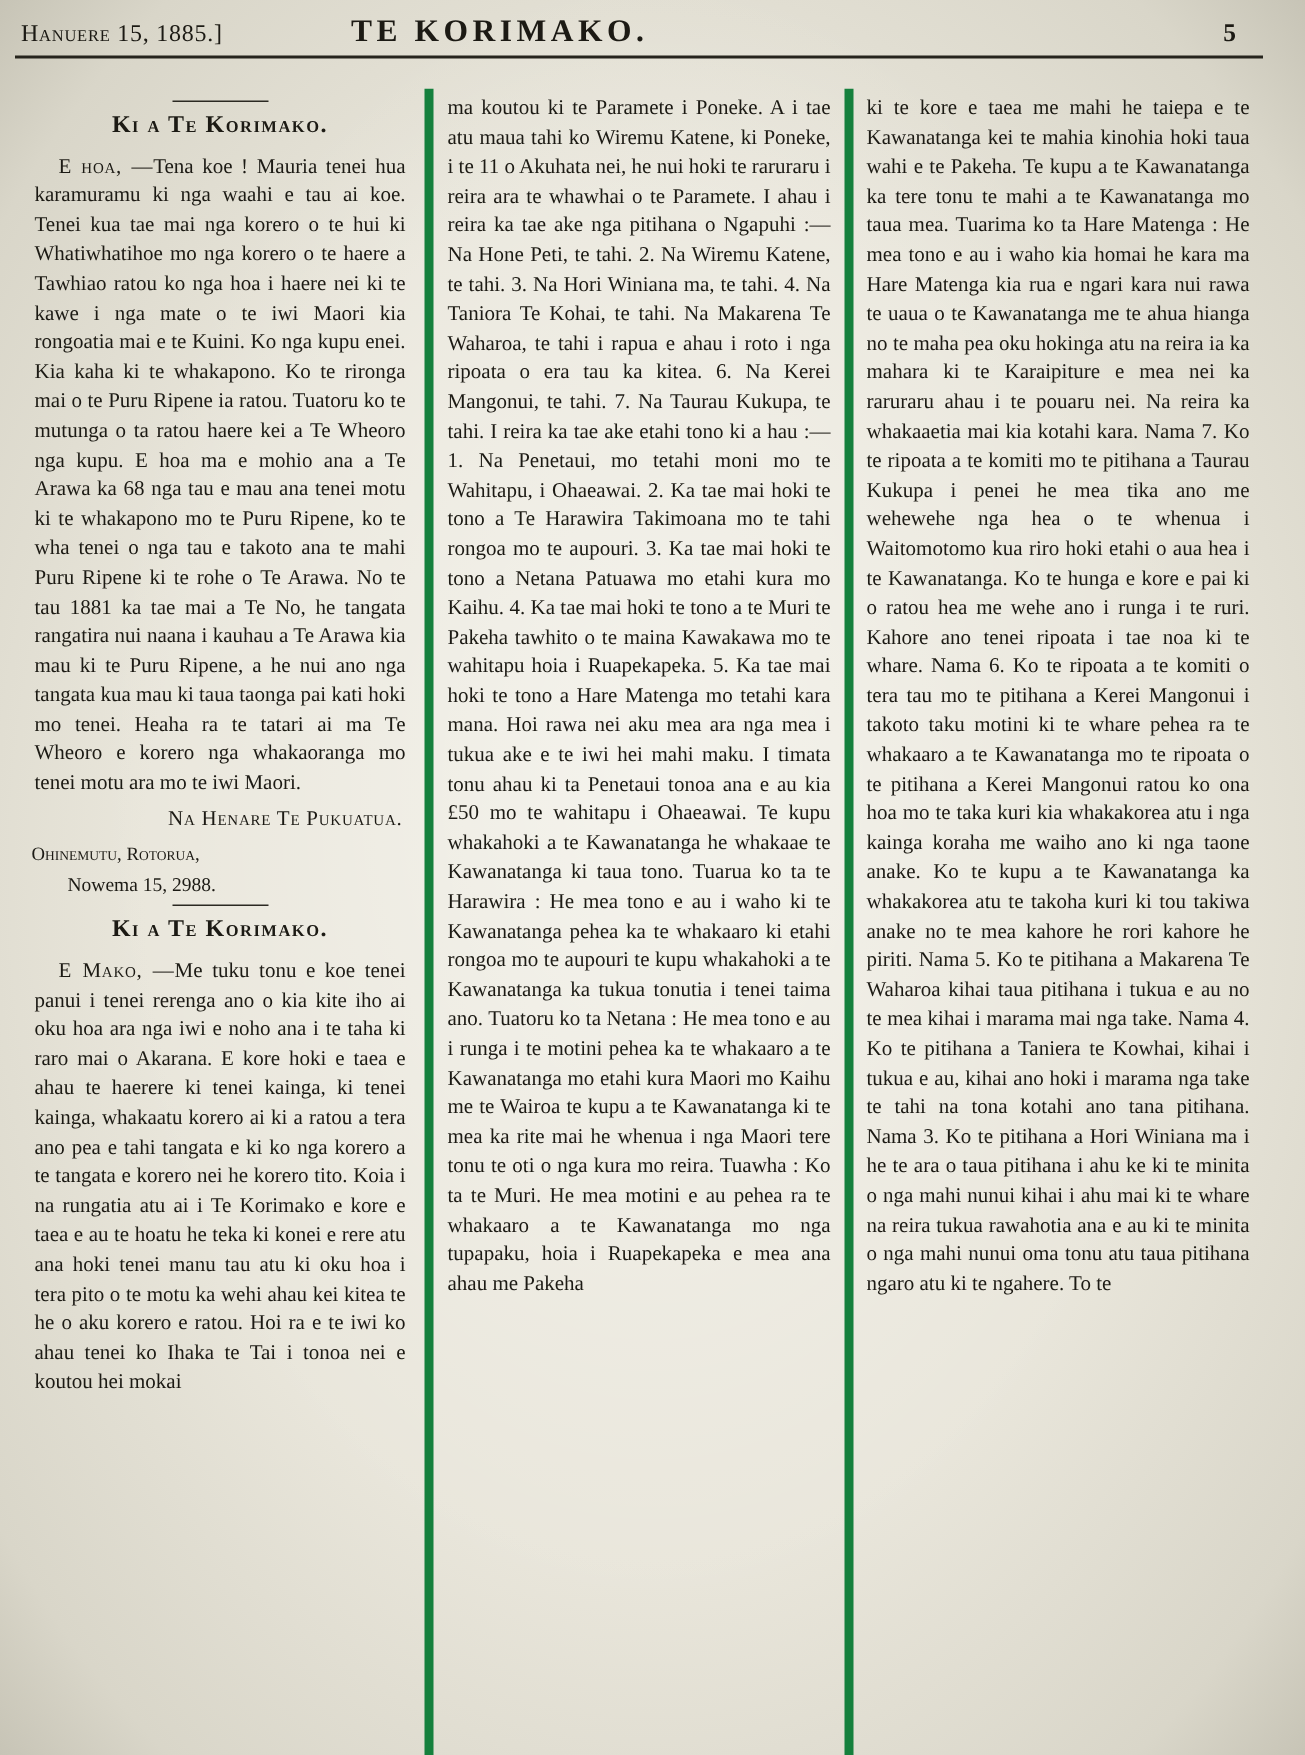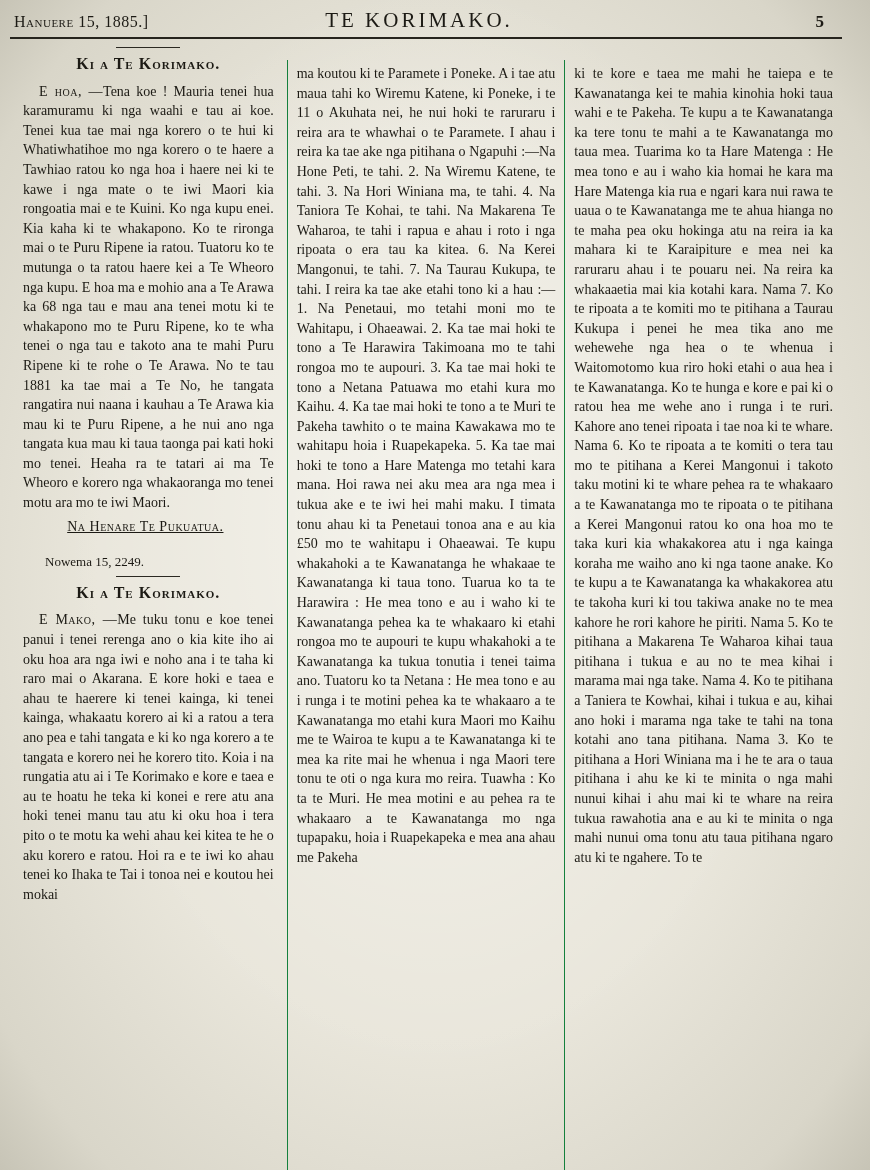--- a/index.html
+++ b/index.html
@@ -17,42 +17,43 @@
       radial-gradient(ellipse at 50% 50%, #e9e6db 55%, #d9d6c9 88%, #c7c4b6 100%);
     background-color: #e4e1d6;
   }
   .page {
     width: 852px;
     height: 1170px;
     box-sizing: border-box;
     padding: 6px 10px 0 10px;
     display: flex;
     flex-direction: column;
+    gap: 20px;
   }
 
   
   .masthead {
     display: flex;
     align-items: baseline;
     justify-content: space-between;
     padding: 2px 4px 4px 4px;
     border-bottom: 2px solid #26241d;
     flex: 0 0 auto;
   }
   .masthead .date {
     font-variant: small-caps;
     font-size: 16px;
     letter-spacing: 0.5px;
     width: 220px;
   }
   .masthead .title {
     font-size: 21px;
-    font-weight: normal;
+    font-weight: bold;
     letter-spacing: 3px;
-    text-align: center;
+    text-align: left;
     flex: 1;
   }
   .masthead .pageno {
     font-size: 17px;
     font-weight: bold;
     width: 220px;
     text-align: right;
     padding-right: 14px;
   }
 
@@ -66,22 +67,21 @@
   .col {
     flex: 1 1 0;
     box-sizing: border-box;
     padding: 4px 9px 0 9px;
     overflow: hidden;
     font-size: 14px;
     line-height: 19.6px;
     text-align: justify;
   }
   .col + .col {
-    border-left: 1px solid #15803d;
-    margin-top: 21px;
+    border-left: 6px solid #15803d;
   }
 
   .short-rule {
     width: 64px;
     border: 0;
     border-top: 1px solid #2b2922;
     margin: 4px auto 6px auto;
   }
   .letter-heading {
     text-align: center;
@@ -93,25 +93,24 @@
   }
   p.body-par {
     margin: 4px;
     text-indent: 16px;
   }
   .opener {
     font-variant: small-caps;
     letter-spacing: 0.5px;
   }
   .signature {
-    text-align: center;
+    text-align: right;
     font-variant: small-caps;
     letter-spacing: 0.5px;
-    margin: 2px 6px 16px 0;
-    text-decoration: underline;
+    margin: 2px 6px 4px 0;
   }
   .sig-place {
     font-variant: small-caps;
     font-size: 12.5px;
     margin: 1px 0 0 2px;
   }
   .sig-date {
     font-size: 13px;
     margin: 0 0 4px 26px;
   }
@@ -130,21 +129,22 @@
     <span class="pageno">5</span>
   </div>
 
   <div class="columns">
 
     <div class="col">
       <hr class="short-rule">
       <h2 class="letter-heading">Ki a Te Korimako.</h2>
       <p class="body-par"><span class="opener">E hoa, —</span><span>Tena koe !  Mauria tenei hua karamuramu ki nga waahi e tau ai koe.  Tenei kua tae mai nga korero o te hui ki Whatiwhatihoe mo nga korero o te haere a Tawhiao ratou ko nga hoa i haere nei ki te kawe i nga mate o te iwi Maori kia rongoatia mai e te Kuini.  Ko nga kupu enei.  Kia kaha ki te whakapono.  Ko te rironga mai o te Puru Ripene ia ratou. Tuatoru ko te mutunga o ta ratou haere kei a Te Wheoro nga kupu.  E hoa ma e mohio ana a Te Arawa ka 68 nga tau e mau ana tenei motu ki te whakapono mo te Puru Ripene, ko te wha tenei o nga tau e takoto ana te mahi Puru Ripene ki te rohe o Te Arawa.  No te tau 1881 ka tae mai a Te No, he tangata rangatira nui naana i kauhau a Te Arawa kia mau ki te Puru Ripene, a he nui ano nga tangata kua mau ki taua taonga pai kati hoki mo tenei. Heaha ra te tatari ai ma Te Wheoro e korero nga whakaoranga mo tenei motu ara mo te iwi Maori.</span></p>
       <div class="signature">Na Henare Te Pukuatua.</div>
-      <div class="sig-date">Nowema 15, 2249.</div>
+      <div class="sig-place">Ohinemutu, Rotorua,</div>
+      <div class="sig-date">Nowema 15, 2988.</div>
       <hr class="short-rule">
       <h2 class="letter-heading">Ki a Te Korimako.</h2>
       <p class="body-par"><span class="opener">E Mako, —</span><span>Me tuku tonu e koe tenei panui i tenei rerenga ano o kia kite iho ai oku hoa ara nga iwi e noho ana i te taha ki raro mai o Akarana.  E kore hoki e taea e ahau te haerere ki tenei kainga, ki tenei kainga, whakaatu korero ai ki a ratou a tera ano pea e tahi tangata e ki ko nga korero a te tangata e korero nei he korero tito.  Koia i na rungatia atu ai i Te Korimako e kore e taea e au te hoatu he teka ki konei e rere atu ana hoki tenei manu tau atu ki oku hoa i tera pito o te motu ka wehi ahau kei kitea te he o aku korero e ratou.  Hoi ra e te iwi ko ahau tenei ko Ihaka te Tai i tonoa nei e koutou hei mokai</span></p>
     </div>
 
     <div class="col">
       <p class="flow-text">ma koutou ki te Paramete i Poneke.  A i tae atu maua tahi ko Wiremu Katene, ki Poneke, i te 11 o Akuhata nei, he nui hoki te raruraru i reira ara te whawhai o te Paramete.  I ahau i reira ka tae ake nga pitihana o Ngapuhi :—Na Hone Peti, te tahi.  2. Na Wiremu Katene, te tahi.  3. Na Hori Winiana ma, te tahi.  4. Na Taniora Te Kohai, te tahi.  Na Makarena Te Waharoa, te tahi i rapua e ahau i roto i nga ripoata o era tau ka kitea.  6. Na Kerei Mangonui, te tahi.  7. Na Taurau Kukupa, te tahi.  I reira ka tae ake etahi tono ki a hau :— 1. Na Penetaui, mo tetahi moni mo te Wahitapu, i Ohaeawai. 2. Ka tae mai hoki te tono a Te Harawira Takimoana mo te tahi rongoa mo te aupouri. 3. Ka tae mai hoki te tono a Netana Patuawa mo etahi kura mo Kaihu.  4. Ka tae mai hoki te tono a te Muri te Pakeha tawhito o te maina Kawakawa mo te wahitapu hoia i Ruapekapeka.  5. Ka tae mai hoki te tono a Hare Matenga mo tetahi kara mana.  Hoi rawa nei aku mea ara nga mea i tukua ake e te iwi hei mahi maku.  I timata tonu ahau ki ta Penetaui tonoa ana e au kia £50 mo te wahitapu i Ohaeawai.  Te kupu whakahoki a te Kawanatanga he whakaae te Kawanatanga ki taua tono.  Tuarua ko ta te Harawira : He mea tono e au i waho ki te Kawanatanga pehea ka te whakaaro ki etahi rongoa mo te aupouri te kupu whakahoki a te Kawanatanga ka tukua tonutia i tenei taima ano.  Tuatoru ko ta Netana : He mea tono e au i runga i te motini pehea ka te whakaaro a te Kawanatanga mo etahi kura Maori mo Kaihu me te Wairoa te kupu a te Kawanatanga ki te mea ka rite mai he whenua i nga Maori tere tonu te oti o nga kura mo reira.  Tuawha : Ko ta te Muri. He mea motini e au pehea ra te whakaaro a te Kawanatanga mo nga tupapaku, hoia i Ruapekapeka e mea ana ahau me Pakeha</p>
     </div>
 
     <div class="col">

